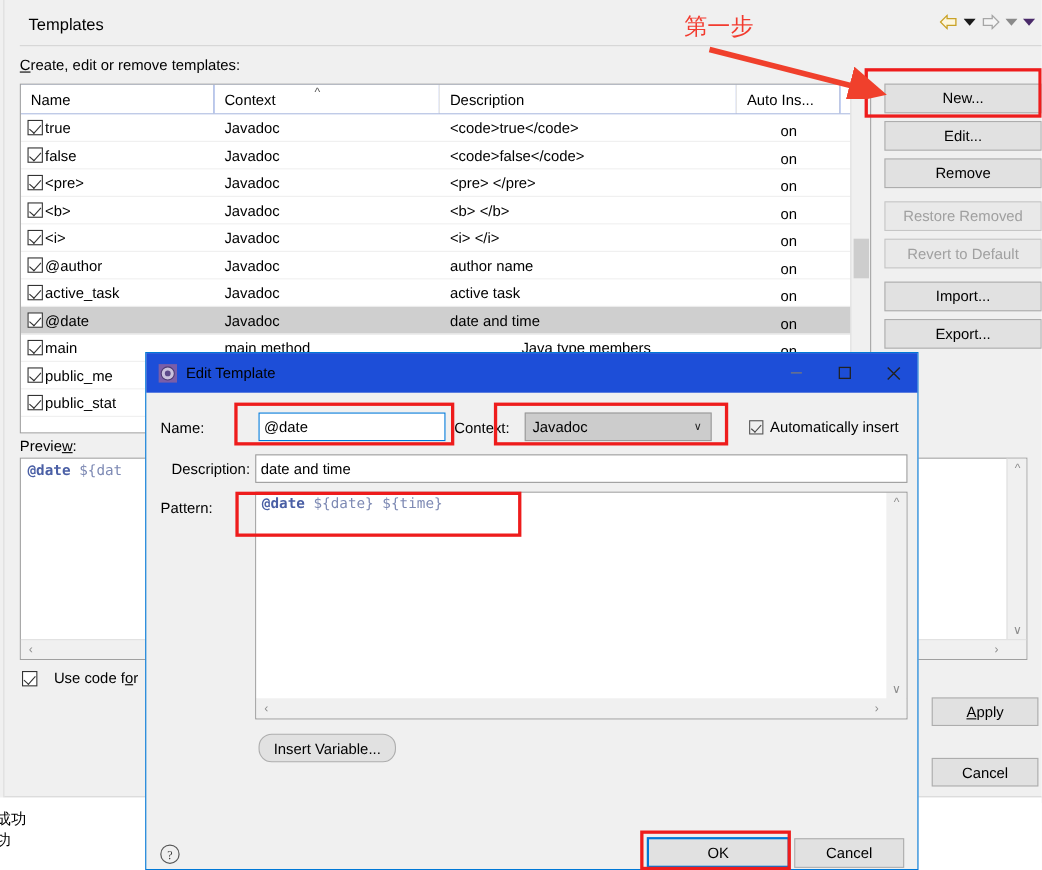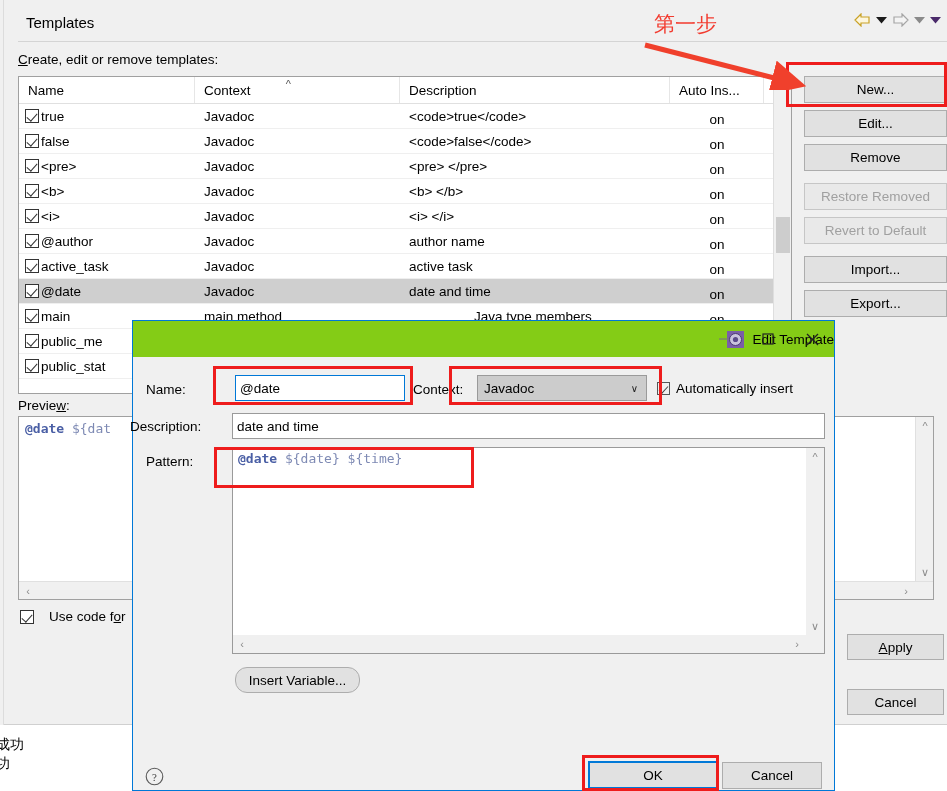--- a/index.html
+++ b/index.html
@@ -198,22 +198,22 @@
 
   
   .dialog {
     position:absolute; left: 132px; top: 320px;
     width: 703px; height: 471px;
     background: #f0f0f0;
     border: 1px solid #0078d7;
     box-shadow: 0 0 0 0 rgba(0,0,0,0);
   }
   .dlg-title {
-    position:relative; height: 36px; background:#84cc16;
-    display:flex; align-items:center;justify-content:flex-end;
+    position:relative; height: 36px; background:#1d4ed8;
+    display:flex; align-items:center;
   }
   .dlg-icon {
     margin-left: 10px; width: 18px; height:18px;
     display:flex; align-items:center; justify-content:center;
   }
   .dlg-title-text { margin-left: 8px; font-size: 13.5px; }
   .dlg-wincontrols {
     position:absolute; right: 0; top: 0; height:36px; display:flex;
   }
   .wc {
@@ -230,21 +230,21 @@
     padding: 2px 4px; color:#000; outline:none;
   }
   .txtinput.plain { border:1px solid #9a9a9a; }
   .combo {
     position:absolute; background:#cccccc; border:1px solid #9a9a9a;
     display:flex; align-items:center; padding-left:6px;
     font-size:13.5px;
   }
   .combo .arrow { position:absolute; right:8px; color:#222; font-size:10px; }
   .autoinsert {
-    position:absolute; display:flex; align-items:center; gap:6px; font-size:13.5px;
+    position:absolute; display:flex; align-items:center; gap:6px; font-size:13.5px;margin-left:24px;
   }
   .chk-sm {
     width: 13px; height: 13px; border:1px solid #555; background:#f0f0f0; position:relative;
   }
   .chk-sm::after{
     content:""; position:absolute; left:3px; top:1px; width:4px; height:8px;
     border:solid #444; border-width:0 1.5px 1.5px 0; transform:rotate(42deg);
   }
   .pattern-area {
     position:absolute; left: 232px; top: 447px;
@@ -532,21 +532,21 @@
   <div class="combo" style="left:477px; top:375px; width:170px; height:26px;">
     <span>Javadoc</span>
     <span class="arrow">∨</span>
   </div>
 
   <div class="autoinsert" style="left:657px; top:381px;">
     <span class="chk-sm"></span>
     <span>Automatically insert</span>
   </div>
 
-  <div class="fld-label" style="left:130px; top:419px;">Description:</div>
+  <div class="fld-label" style="left:156px; top:419px;">Description:</div>
   <input class="txtinput plain" style="left: 232px; top: 413px; width: 593px; height: 26px;" value="date and time">
 
   <div class="fld-label" style="left:146px; top:454px;">Pattern:</div>
   <div class="pattern-area">
     <div class="pattern-inner">
       <div class="pattern-text"><b>@date</b><span> ${date} ${time}</span></div>
     </div>
     <div class="pat-vsb">
       <div class="sb-arrow" style="top:0;left:0">^</div>
       <div class="sb-arrow" style="bottom:0;left:0">∨</div>
@@ -568,21 +568,21 @@
 
   <div class="ok-btn">OK</div>
   <div class="dlg-cancel">Cancel</div>
 
   <div class="annot-box" style="left:786px; top:62px;  width:161px; height:45px;"></div>
   <div class="annot-box" style="left:213px; top:366px; width:200px; height:39px;"></div>
   <div class="annot-box" style="left:449px; top:366px; width:213px; height:39px;"></div>
   <div class="annot-box" style="left:214px; top:447px; width:260px; height:41px;"></div>
   <div class="annot-box" style="left:582px; top:755px; width:137px; height:36px;"></div>
 
-  <div class="annot-text" style="left:622px; top:10px;margin-left:32px;">第一步</div>
+  <div class="annot-text" style="left:622px; top:10px;">第一步</div>
 
   <svg class="annot-arrow" style="left:640px; top:40px;" width="170" height="50" viewBox="0 0 170 50">
     <defs>
       <marker id="ah" markerWidth="7" markerHeight="7" refX="2" refY="3.5" orient="auto">
         <path d="M0,0 L7,3.5 L0,7 Z" fill="#f0402c"></path>
       </marker>
     </defs>
     <line x1="5" y1="5" x2="142" y2="40" stroke="#f0402c" stroke-width="5" marker-end="url(#ah)"></line>
   </svg>
 

